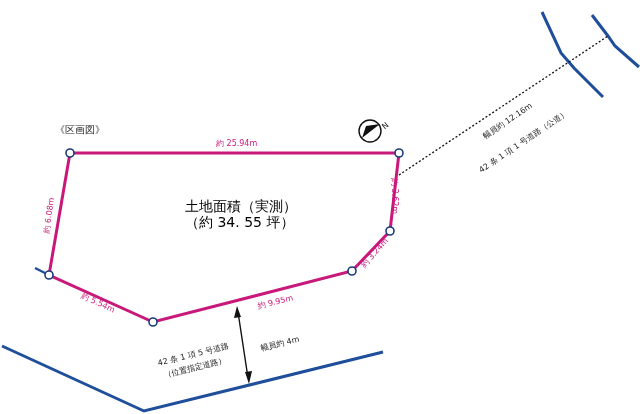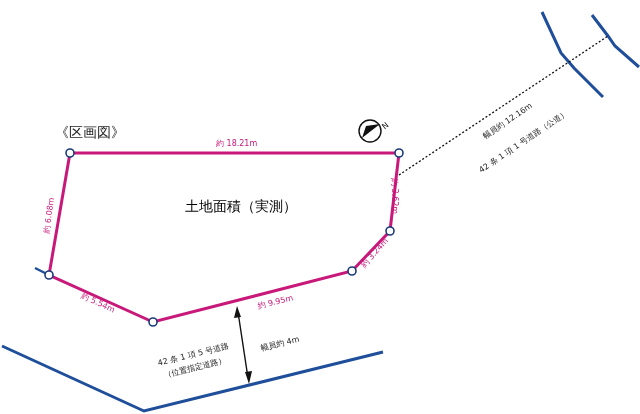--- a/index.html
+++ b/index.html
@@ -3,21 +3,21 @@
 <meta charset="utf-8">
 <style>
   html, body { margin: 0; padding: 0; background: #ffffff; }
   body { width: 640px; height: 414px; position: relative; overflow: hidden;
          font-family: "DejaVu Sans", "Liberation Sans", sans-serif; }
   #canvas { position: absolute; left: 0; top: 0; width: 640px; height: 414px; }
   .lbl { position: absolute; white-space: nowrap; transform-origin: 0 0; line-height: 1; }
   .mag { color: #c8197a; font-size: 8px; }
   .blk { color: #222222; font-size: 8px; }
   .area { color: #000000; font-size: 14px; line-height: 16px; }
-  .title { color: #222; font-size: 14px; }
+  .title { color: #222; font-size: 10px; }
 </style>
 </head>
 <body>
 
 <svg id="canvas" viewBox="0 0 640 414" xmlns="http://www.w3.org/2000/svg">
 
   <polyline points="2,346 144,411 383,352" fill="none" stroke="#1f4e9a" stroke-width="3"></polyline>
 
   <polyline points="542,12 561,53 574,68 603,97" fill="none" stroke="#1f4e9a" stroke-width="3"></polyline>
   <polyline points="592,15 608,36 615,46 639,67" fill="none" stroke="#1f4e9a" stroke-width="3"></polyline>
@@ -45,29 +45,30 @@
 
   <g>
     <circle cx="370" cy="131" r="11" fill="#fff" stroke="#111" stroke-width="1.4"></circle>
     <polygon points="362,138 380,124 366,126" fill="#111"></polygon>
     <text x="382" y="128" font-size="8" fill="#111" font-family="DejaVu Sans, sans-serif" transform="rotate(-40 386 125)">N</text>
   </g>
 </svg>
 
 <div class="lbl title" style="left:55px; top:125px;">《区画図》</div>
 
-<div class="lbl mag" style="left:216px; top:140px;">約 18.21m</div>
+<div class="lbl mag" style="left:216px; top:140px;">約 25.94m</div>
 <div class="lbl mag" style="left:398px; top:178px; transform: rotate(90deg);">約 3.62m</div>
 <div class="lbl mag" style="left:360px; top:264px; transform: rotate(-48deg);">約 3.24m</div>
 <div class="lbl mag" style="left:257px; top:303px; transform: rotate(-14deg);">約 9.95m</div>
 <div class="lbl mag" style="left:83px; top:292px; transform: rotate(25deg);">約 5.54m</div>
 <div class="lbl mag" style="left:43px; top:233px; transform: rotate(-82deg);">約 6.08m</div>
 
 <div class="lbl area" style="left:185px; top:198px;">
   <div>土地面積（実測）</div>
+  <div>（約 34. 55 坪）</div>
 </div>
 
 <div class="lbl blk" style="left:482px; top:134px; transform: rotate(-34deg);">幅員約 12.16m</div>
 <div class="lbl blk" style="left:478px; top:168px; transform: rotate(-34deg);">42 条 1 項 1 号道路（公道）</div>
 
 <div class="lbl blk" style="left:157px; top:360px; transform: rotate(-14deg);">42 条 1 項 5 号道路</div>
 <div class="lbl blk" style="left:163px; top:372px; transform: rotate(-14deg);">（位置指定道路）</div>
 <div class="lbl blk" style="left:260px; top:345px; transform: rotate(-14deg);">幅員約 4m</div>
 
 </body></html>

